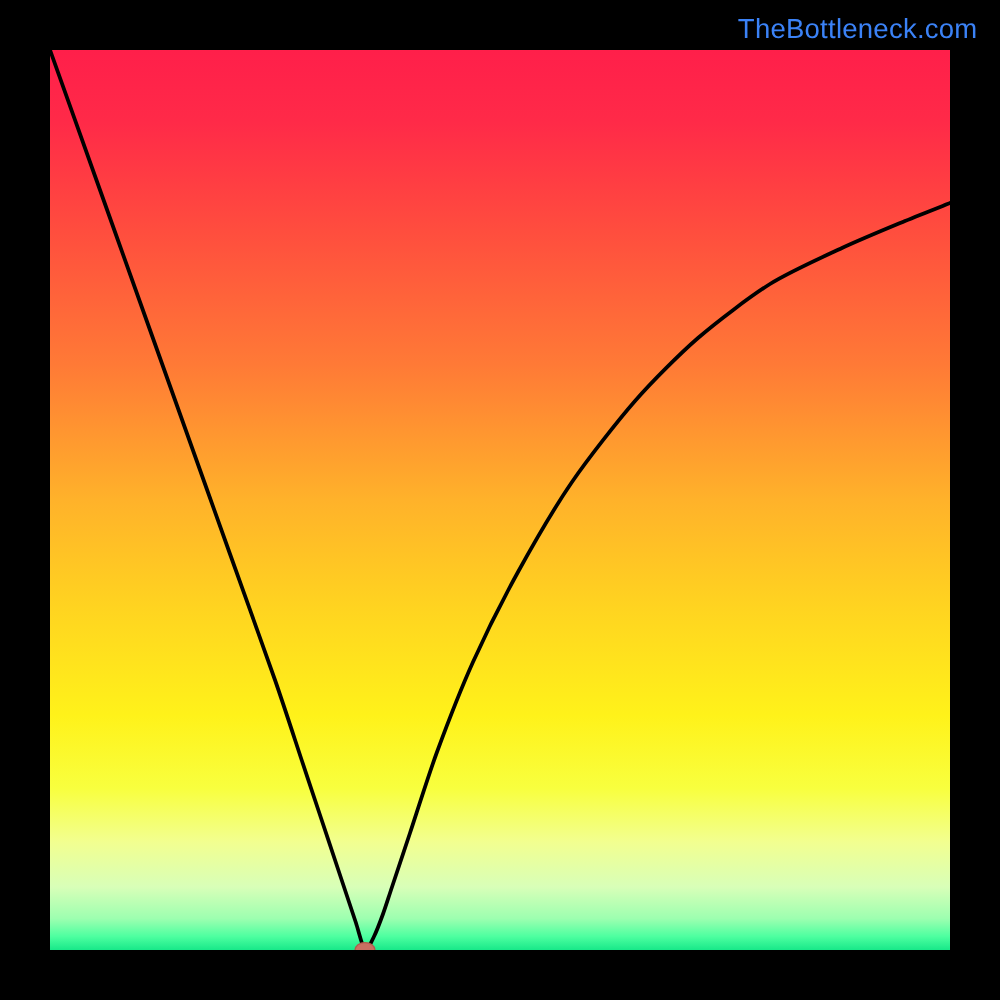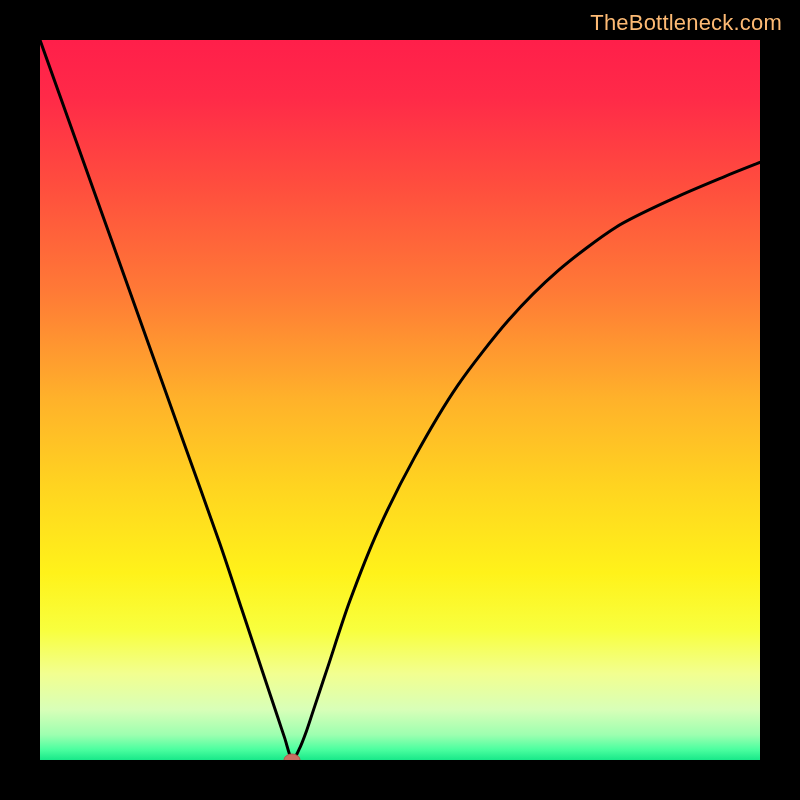--- a/index.html
+++ b/index.html
@@ -24,21 +24,21 @@
     left: 40px;
     top: 40px;
     width: 720px;
     height: 720px;
     overflow: visible;
   }
   .watermark {
     position: absolute;
     top: 10px;
     right: 18px;
-    color: #fdba74;
+    color: #3b82f6;
     font-size: 22px;
     font-weight: 500;
     letter-spacing: 0.2px;
     font-family: Arial, Helvetica, sans-serif;
   }
   svg {
     display: block;
   }
 </style>
 </head>

